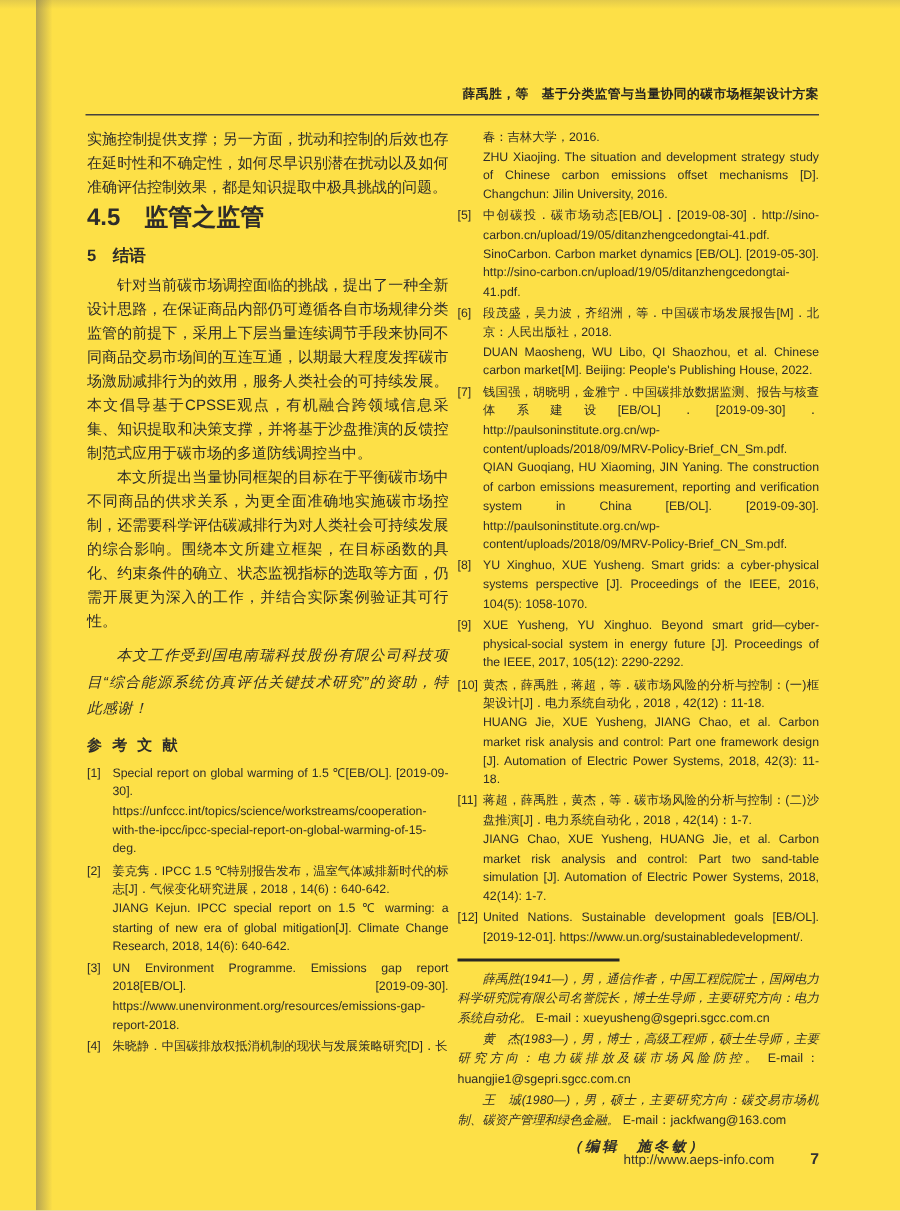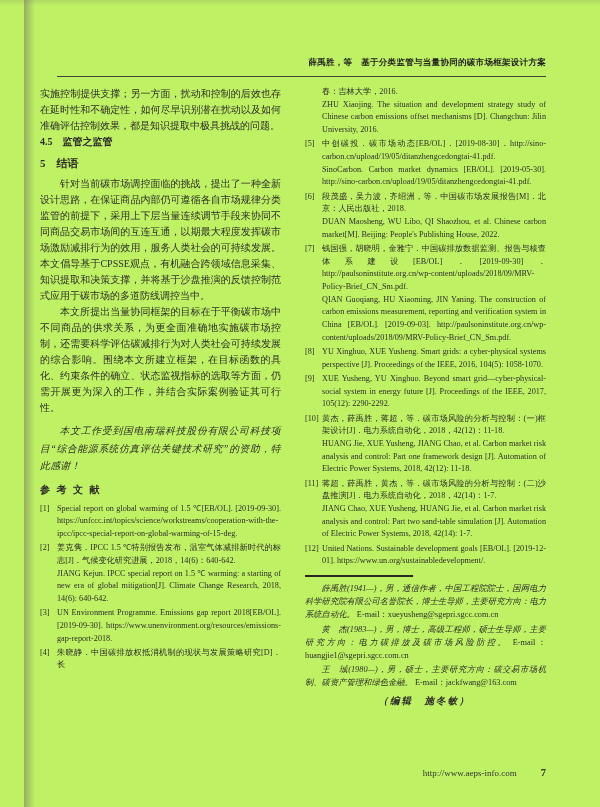--- a/index.html
+++ b/index.html
@@ -1,41 +1,41 @@
 <!DOCTYPE html>
 <html><head>
 <meta charset="utf-8">
 <style>
   html,body { margin:0; padding:0; background:#dedcd7; }
   .page {
     position:relative; width:600px; height:807px; margin:0 auto;
-    background:#bef264; overflow:hidden; color:#2e2c2a;
-    font-family:Liberation Serif, serif;
+    background:#fde047; overflow:hidden; color:#2e2c2a;
+    font-family:Liberation Sans, sans-serif;
   }
   .scan-edge-left {
     position:absolute; left:24px; top:0; width:11px; height:100%;
     background:linear-gradient(90deg, rgba(110,105,95,0.50), rgba(110,105,95,0.0));
   }
   .scan-edge-top {
     position:absolute; left:0; top:0; width:100%; height:6px;
     background:linear-gradient(180deg, rgba(110,105,95,0.18), rgba(110,105,95,0));
   }
   .running-header {
     position:absolute; top:57px; left:58px; width:488px;
     text-align:right; font-size:8.5px; font-weight:bold; color:#262421;
     letter-spacing:0.3px;
   }
   .header-rule { position:absolute; top:76px; left:57px; width:489px; height:1px; background:#45423e; }
   .col { position:absolute; top:86px; width:241px; }
-  .col-left  { left:40px;  }
+  .col-left  { left:58px;  }
   .col-right { left:305px; }
   p { margin:0; }
   .body-text { font-size:10px; line-height:16px; text-align:justify; }
   .indent { text-indent:2em; }
-  .subsection-heading { font-size:10px; font-weight:bold; margin:1px 0; }
+  .subsection-heading { font-size:16px; font-weight:bold; margin:1px 0; }
   .section-heading { font-size:11px; font-weight:bold; margin:7px 0 5px 0; }
   .ack { margin-top:6px; font-style:italic; font-size:9.8px; line-height:17.5px; letter-spacing:0.4px; }
   .refs-heading { font-weight:bold; font-size:10px; margin:8px 0 6px 0; letter-spacing:2px; }
   .ref { position:relative; padding-left:17px; font-size:8.2px; line-height:12.7px; text-align:justify; margin-bottom:1.5px; }
   .ref-label { position:absolute; left:0; top:0; }
   .ref-seg { margin:0; }
   .bio-divider { width:108px; height:2px; background:#2a2824; margin:7px 0 5px 0; }
   .bio { font-size:8.3px; line-height:13.2px; font-style:italic; text-align:justify; text-indent:2em; margin-bottom:1px; }
   .bio-email { font-style:normal; }
   .editor-note { text-align:center; font-weight:bold; font-style:italic; font-size:9.5px; letter-spacing:2px; margin-top:5px; padding-right:2px; }
@@ -92,34 +92,34 @@
       <div class="ref-seg">SinoCarbon. Carbon market dynamics [EB/OL]. [2019-05-30]. http://sino-carbon.cn/upload/19/05/ditanzhengcedongtai-41.pdf.</div>
     </div>
     <div class="ref">
       <span class="ref-label">[6]</span>
       <div class="ref-seg">段茂盛，吴力波，齐绍洲，等．中国碳市场发展报告[M]．北京：人民出版社，2018.</div>
       <div class="ref-seg">DUAN Maosheng, WU Libo, QI Shaozhou, et al. Chinese carbon market[M]. Beijing: People's Publishing House, 2022.</div>
     </div>
     <div class="ref">
       <span class="ref-label">[7]</span>
       <div class="ref-seg">钱国强，胡晓明，金雅宁．中国碳排放数据监测、报告与核查体系建设[EB/OL]．[2019-09-30]．http://paulsoninstitute.org.cn/wp-content/uploads/2018/09/MRV-Policy-Brief_CN_Sm.pdf.</div>
-      <div class="ref-seg">QIAN Guoqiang, HU Xiaoming, JIN Yaning. The construction of carbon emissions measurement, reporting and verification system in China [EB/OL]. [2019-09-03]. http://paulsoninstitute.org.cn/wp-content/uploads/2018/09/MRV-Policy-Brief_CN_Sm.pdf.</div>
+      <div class="ref-seg">QIAN Guoqiang, HU Xiaoming, JIN Yaning. The construction of carbon emissions measurement, reporting and verification system in China [EB/OL]. [2019-09-30]. http://paulsoninstitute.org.cn/wp-content/uploads/2018/09/MRV-Policy-Brief_CN_Sm.pdf.</div>
     </div>
     <div class="ref">
       <span class="ref-label">[8]</span>
       <div class="ref-seg">YU Xinghuo, XUE Yusheng. Smart grids: a cyber-physical systems perspective [J]. Proceedings of the IEEE, 2016, 104(5): 1058-1070.</div>
     </div>
     <div class="ref">
       <span class="ref-label">[9]</span>
       <div class="ref-seg">XUE Yusheng, YU Xinghuo. Beyond smart grid—cyber-physical-social system in energy future [J]. Proceedings of the IEEE, 2017, 105(12): 2290-2292.</div>
     </div>
     <div class="ref">
       <span class="ref-label">[10]</span>
       <div class="ref-seg">黄杰，薛禹胜，蒋超，等．碳市场风险的分析与控制：(一)框架设计[J]．电力系统自动化，2018，42(12)：11-18.</div>
-      <div class="ref-seg">HUANG Jie, XUE Yusheng, JIANG Chao, et al. Carbon market risk analysis and control: Part one framework design [J]. Automation of Electric Power Systems, 2018, 42(12): 11-18.</div>
+      <div class="ref-seg">HUANG Jie, XUE Yusheng, JIANG Chao, et al. Carbon market risk analysis and control: Part one framework design [J]. Automation of Electric Power Systems, 2018, 42(3): 11-18.</div>
     </div>
     <div class="ref">
       <span class="ref-label">[11]</span>
       <div class="ref-seg">蒋超，薛禹胜，黄杰，等．碳市场风险的分析与控制：(二)沙盘推演[J]．电力系统自动化，2018，42(14)：1-7.</div>
       <div class="ref-seg">JIANG Chao, XUE Yusheng, HUANG Jie, et al. Carbon market risk analysis and control: Part two sand-table simulation [J]. Automation of Electric Power Systems, 2018, 42(14): 1-7.</div>
     </div>
     <div class="ref">
       <span class="ref-label">[12]</span>
       <div class="ref-seg">United Nations. Sustainable development goals [EB/OL]. [2019-12-01]. https://www.un.org/sustainabledevelopment/.</div>
     </div>

